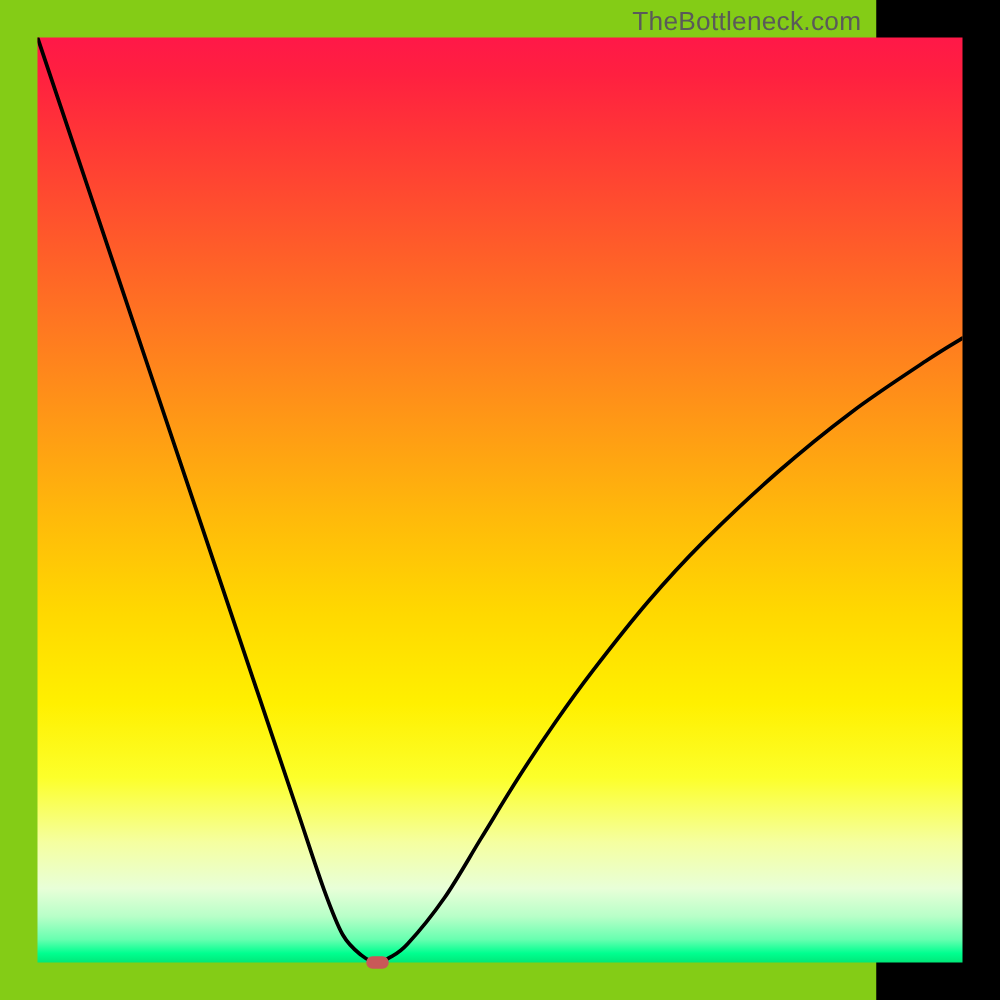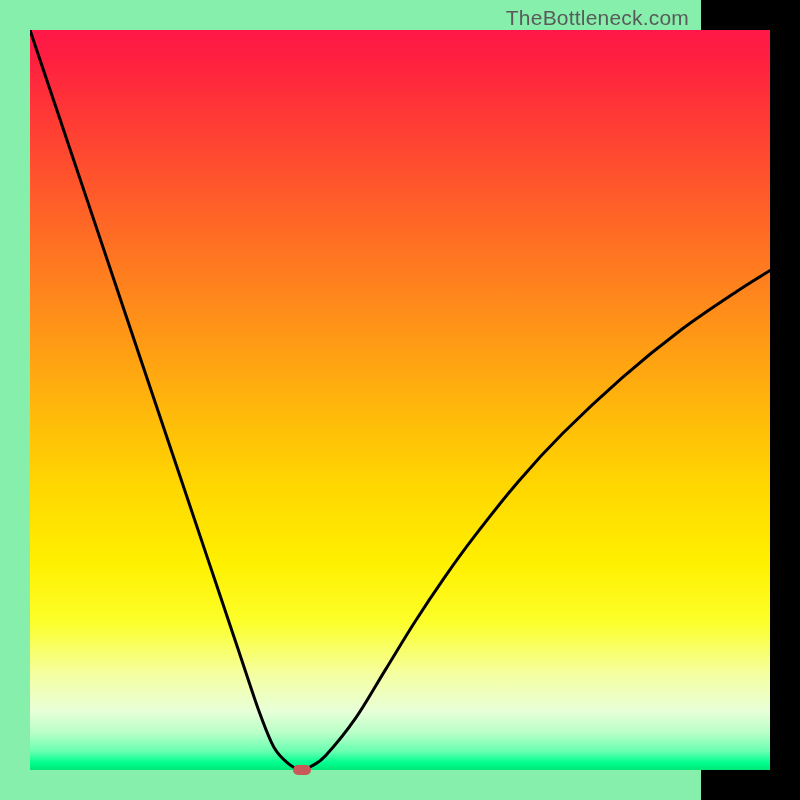--- a/index.html
+++ b/index.html
@@ -1,20 +1,20 @@
 <!DOCTYPE html>
 <html><head>
 <meta charset="utf-8">
 <style>
   * { margin: 0; padding: 0; box-sizing: border-box; }
   html, body { width: 800px; height: 800px; overflow: hidden; background: #000; }
   .frame {
     width: 701px;
     height: 800px;
-    background: #86efac;
+    background: #84cc16;
     position: relative;
   }
   .plot-area {
     position: absolute;
     left: 30px;
     top: 30px;
     width: 740px;
     height: 740px;
     background: linear-gradient(to bottom,
       #ff1848 0%,

